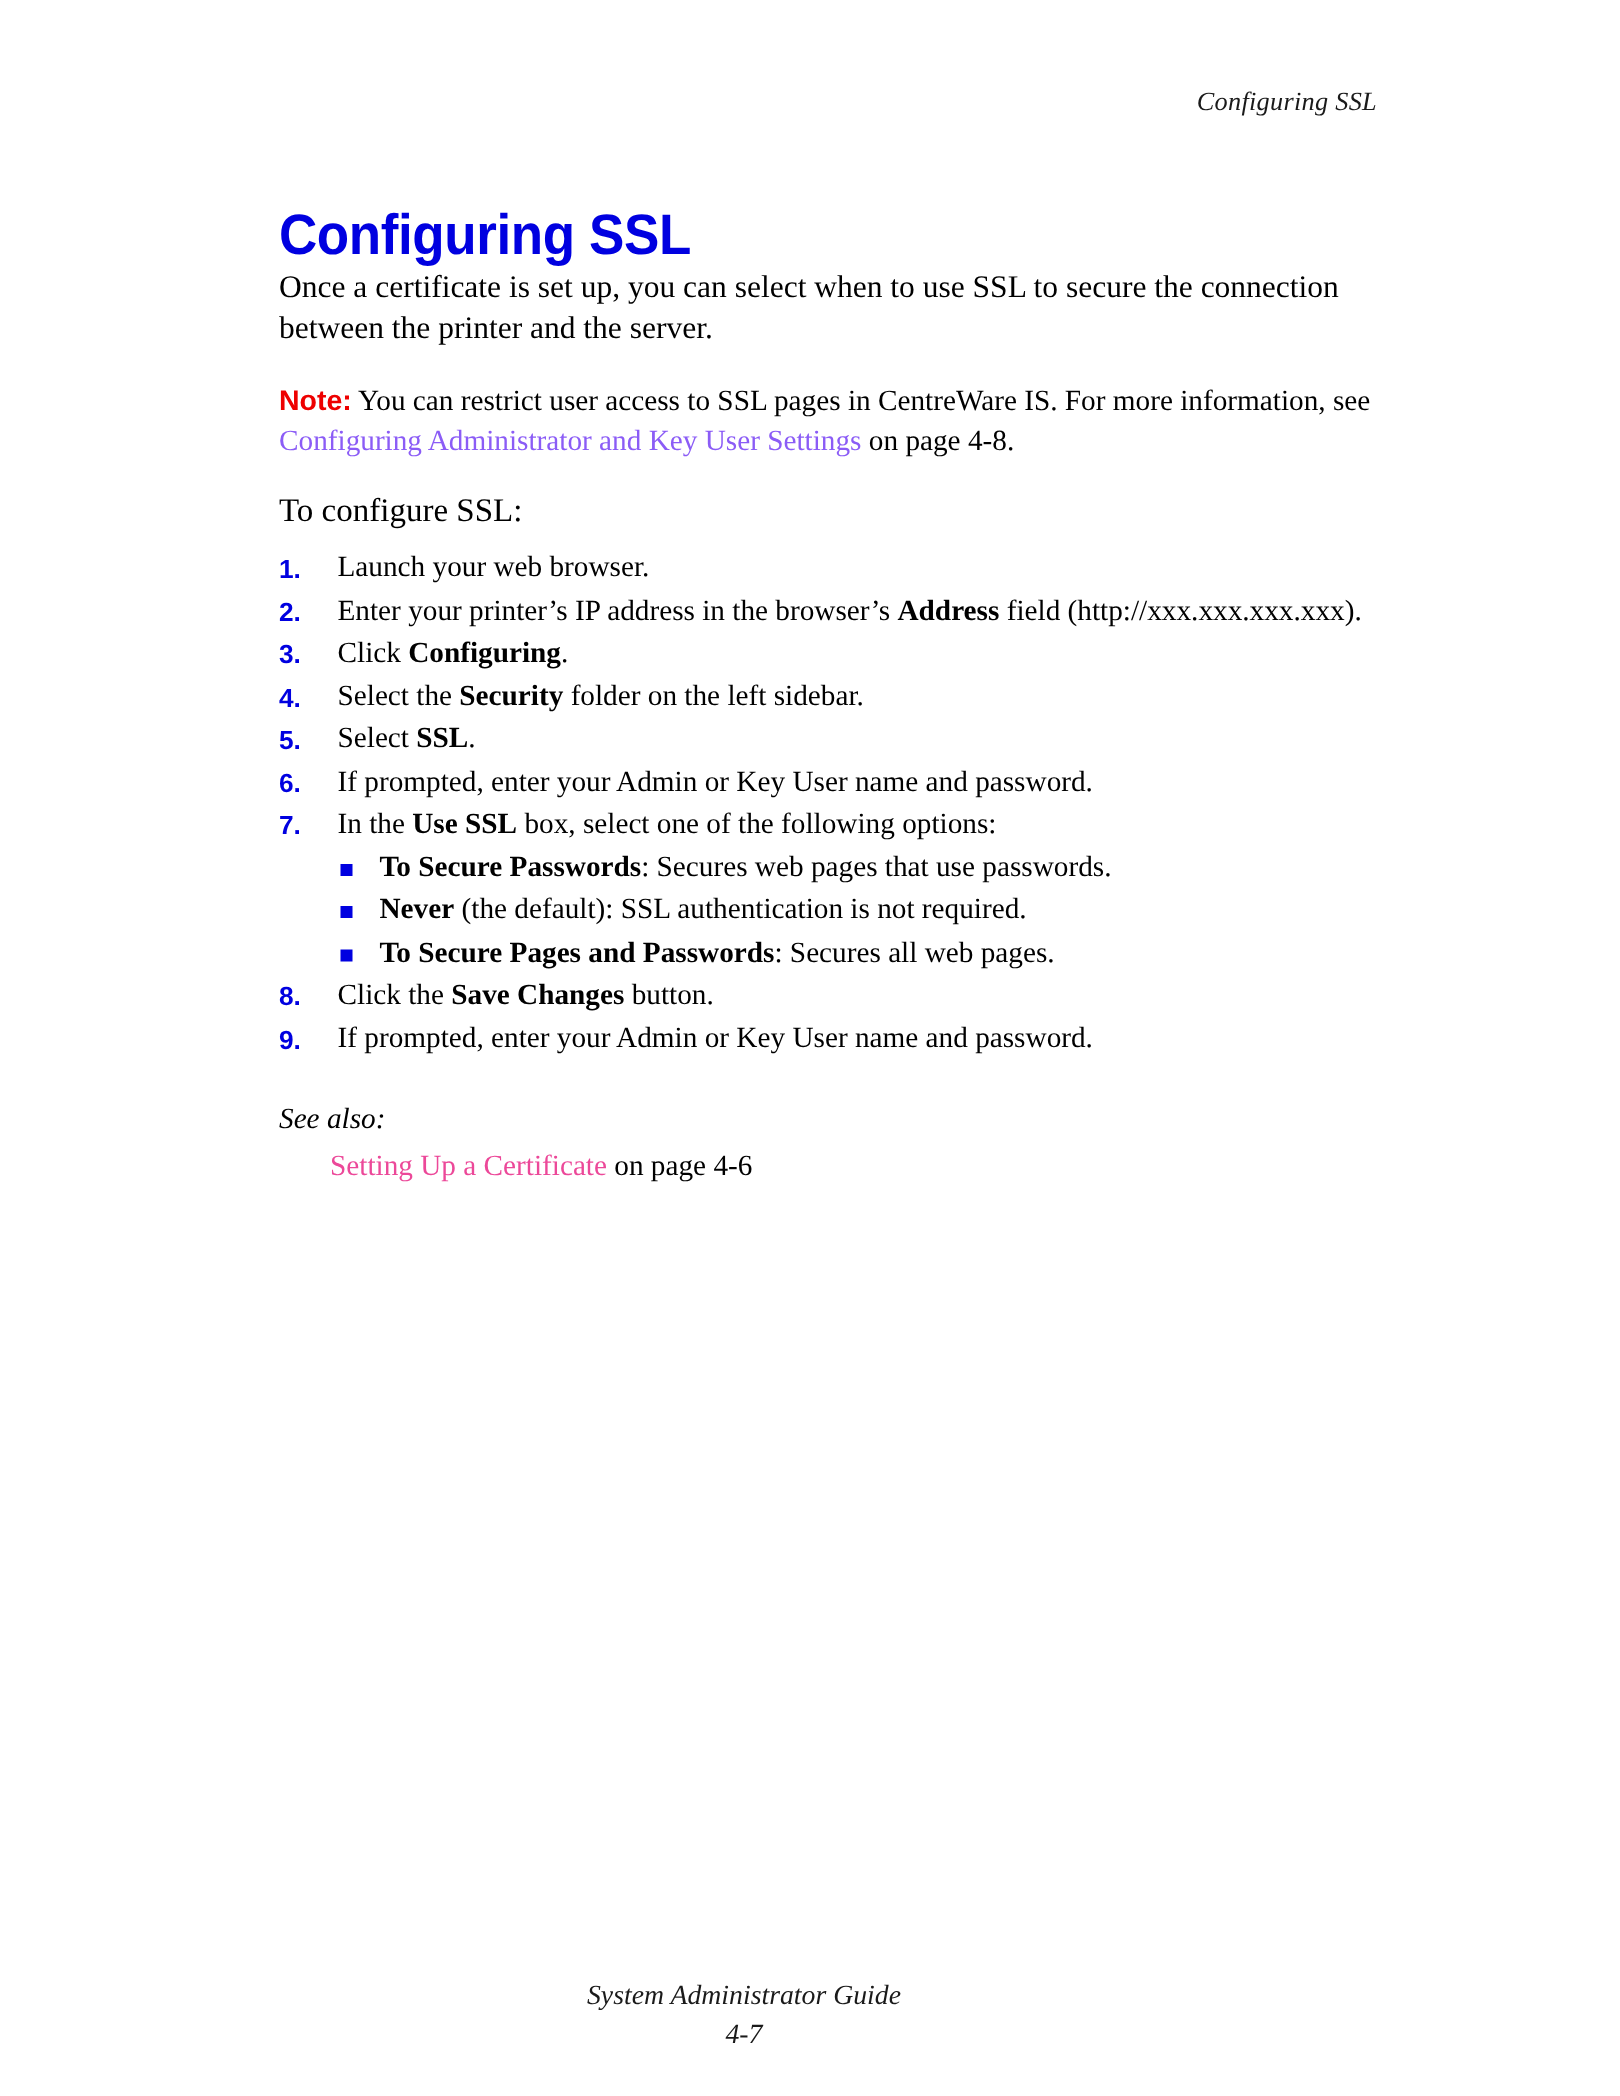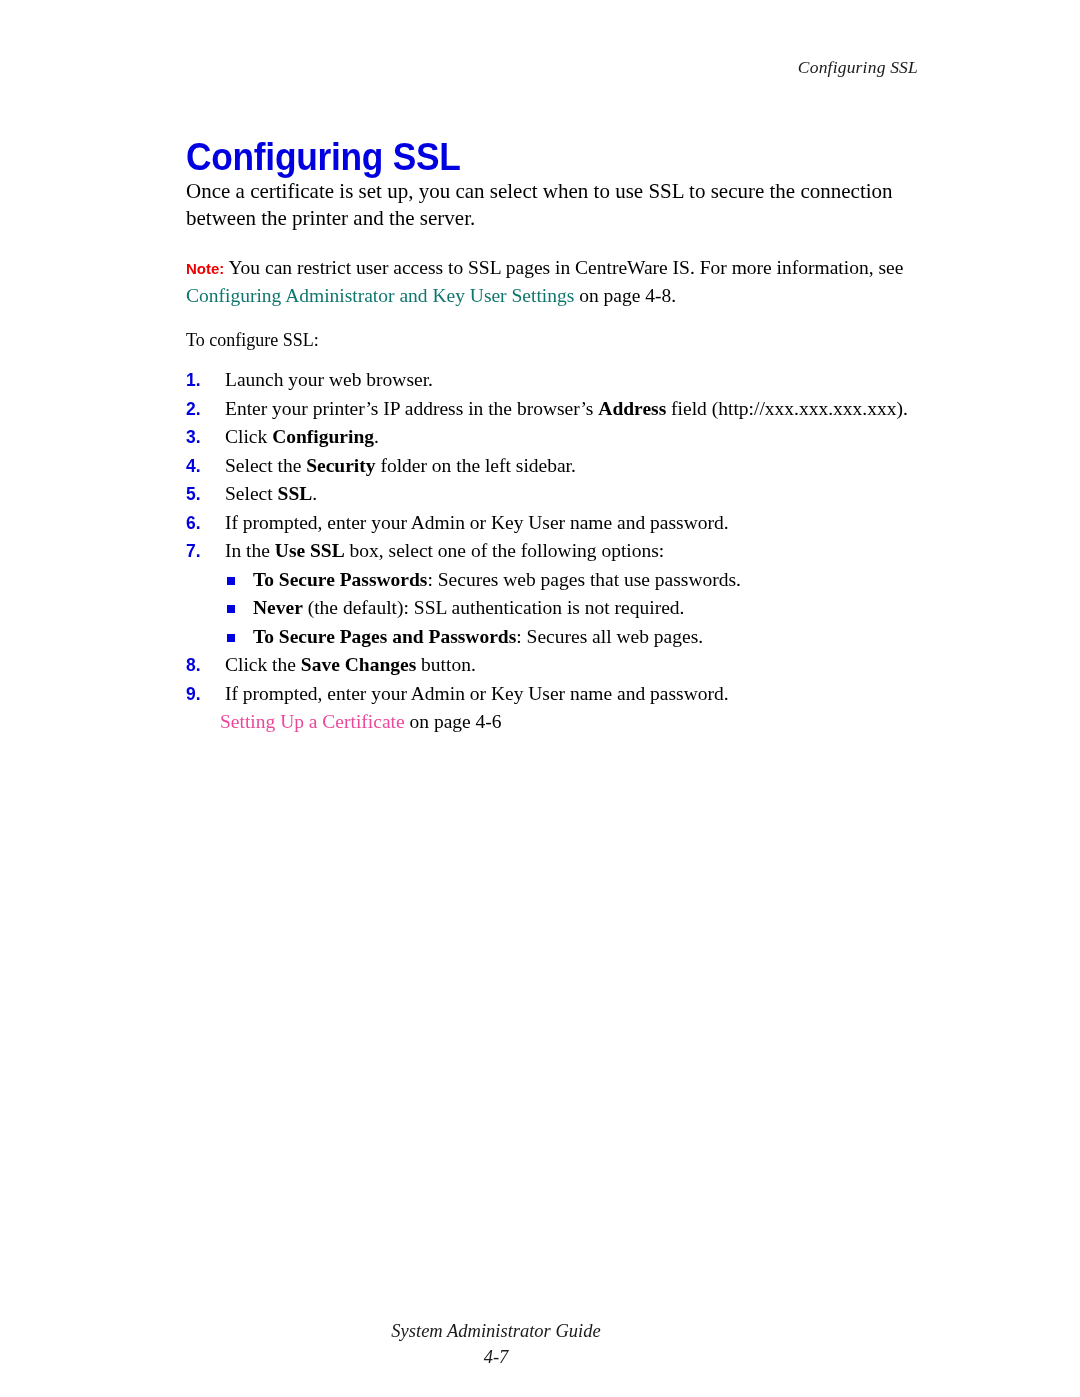--- a/index.html
+++ b/index.html
@@ -70,26 +70,26 @@
   }
 
   .note-block {
     font-size: 19.5px;
     line-height: 27px;
     margin: 0 0 18px 0;
   }
   .note-label {
     font-family: "Liberation Sans", "DejaVu Sans", sans-serif;
     font-weight: bold;
-    font-size: 15px;
+    font-size: 19px;
     color: #EE0000;
   }
 
   .lead-in {
-    font-size: 18px;
+    font-size: 22px;
     line-height: 27px;
     margin: 0 0 12px 0;
     font-family: Liberation Serif, serif;
   }
 
   
   .steps {
     margin: 0;
     padding: 0;
     list-style: none;
@@ -175,21 +175,21 @@
 
   <div class="running-header">Configuring SSL</div>
 
   <h1 class="chapter-title" style="color: rgb(0, 0, 224);">Configuring SSL</h1>
 
   <div class="content">
 
     <p class="para">Once a certificate is set up, you can select when to use SSL to secure the connection between the printer and the server.</p>
 
     <p class="note-block">
-      <span class="note-label" style="color: rgb(238, 0, 0);">Note:</span><span> You can restrict user access to SSL pages in CentreWare IS. For more information, see </span><a class="xref" href="#" style="color: #0f766e;">Configuring Administrator and Key User Settings</a><span> on page 4-8.</span>
+      <span class="note-label" style="color: rgb(238, 0, 0);">Note:</span><span> You can restrict user access to SSL pages in CentreWare IS. For more information, see </span><a class="xref" href="#" style="color: #8b5cf6;">Configuring Administrator and Key User Settings</a><span> on page 4-8.</span>
     </p>
 
     <p class="lead-in">To configure SSL:</p>
 
     <ol class="steps" id="steps-list">
         <li class="step"><span class="step-num">1.</span><span><span>Launch your web browser.</span></span></li>
         <li class="step"><span class="step-num">2.</span><span><span>Enter your printer’s IP address in the browser’s </span><span class="bold">Address</span><span> field (http://xxx.xxx.xxx.xxx).</span></span></li>
         <li class="step"><span class="step-num">3.</span><span><span>Click </span><span class="bold">Configuring</span><span>.</span></span></li>
         <li class="step"><span class="step-num">4.</span><span><span>Select the </span><span class="bold">Security</span><span> folder on the left sidebar.</span></span></li>
         <li class="step"><span class="step-num">5.</span><span><span>Select </span><span class="bold">SSL</span><span>.</span></span></li>
@@ -201,20 +201,21 @@
         <li class="bullet"><span class="bullet-marker" style="background: rgb(0, 0, 224);"></span><span><span class="bold">To Secure Passwords</span><span>: Secures web pages that use passwords.</span></span></li>
         <li class="bullet"><span class="bullet-marker" style="background: rgb(0, 0, 224);"></span><span><span class="bold">Never</span><span> (the default): SSL authentication is not required.</span></span></li>
         <li class="bullet"><span class="bullet-marker" style="background: rgb(0, 0, 224);"></span><span><span class="bold">To Secure Pages and Passwords</span><span>: Secures all web pages.</span></span></li>
       </ul>
 
     <ol class="steps" id="steps-after-list">
         <li class="step"><span class="step-num">8.</span><span><span>Click the </span><span class="bold">Save Changes</span><span> button.</span></span></li>
         <li class="step"><span class="step-num">9.</span><span><span>If prompted, enter your Admin or Key User name and password.</span></span></li>
       </ol>
 
+    <p class="see-also-head">See also:</p>
 
     <p class="see-also-item">
       <a class="xref" href="#" style="color: #ec4899;">Setting Up a Certificate</a><span> on page 4-6</span>
     </p>
 
   </div>
 
   <div class="footer">
     <div>System Administrator Guide</div>
     <div>4-7</div>

